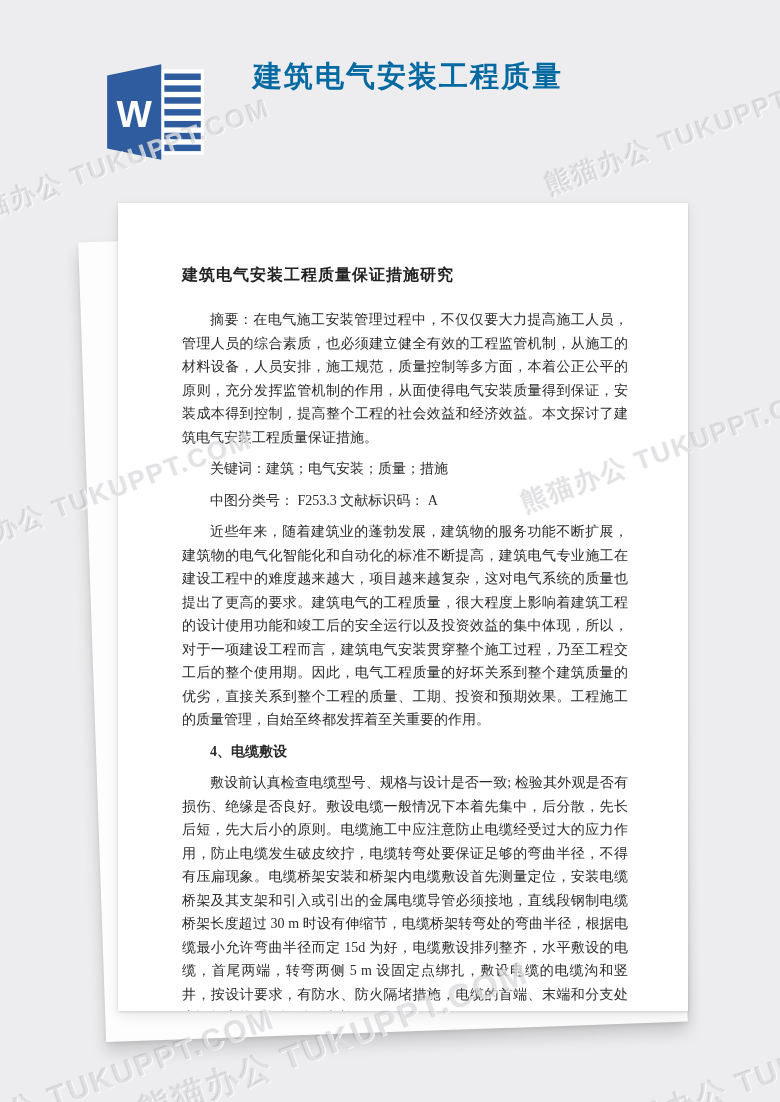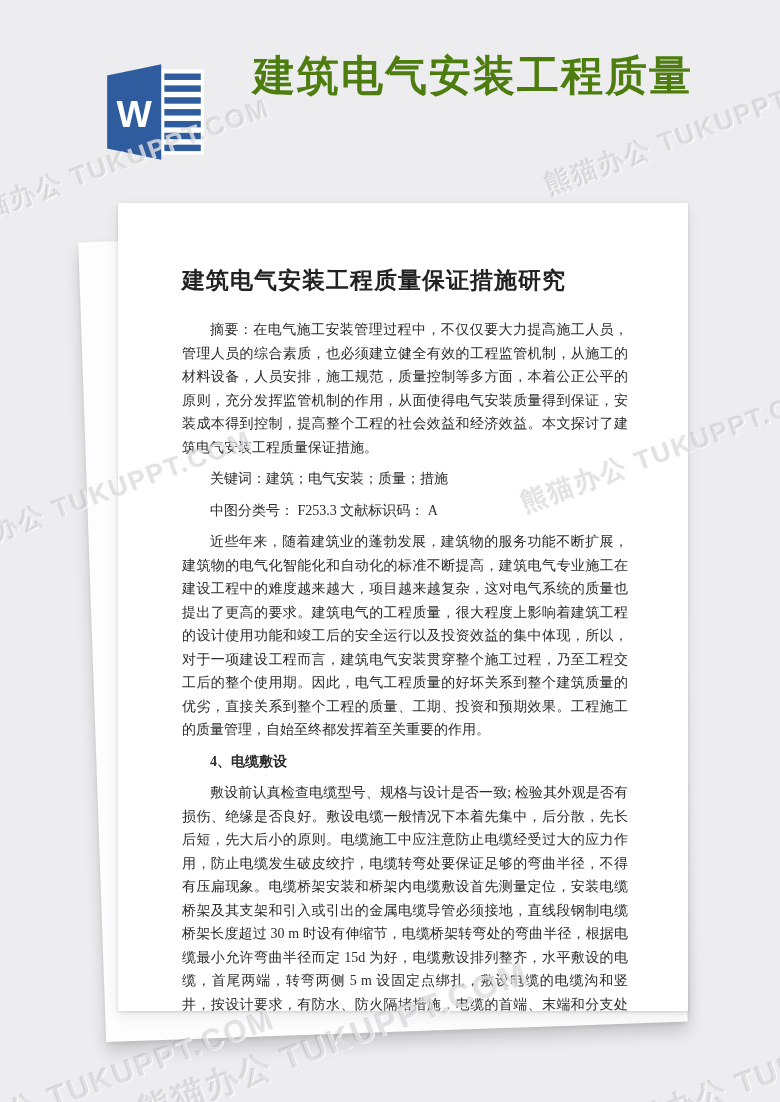--- a/index.html
+++ b/index.html
@@ -10,41 +10,41 @@
     position:relative;
     font-family:"Liberation Serif","DejaVu Serif",serif;
   }
   .stage{position:absolute;inset:0;width:780px;height:1102px;overflow:hidden;}
 
   
   .header{position:absolute;left:0;top:0;width:780px;height:190px;}
   .word-icon{position:absolute;left:103px;top:60px;width:104px;height:104px;}
   .header-title{
     position:absolute;left:253px;top:50px;width:470px;
-    color:#4d7c0f;font-weight:bold;font-size:42px;line-height:53px;
+    color:#0369a1;font-weight:bold;font-size:29px;line-height:53px;
     letter-spacing:2px;margin:0;
   }
 
   
   .back-page{
     position:absolute;left:92px;top:232px;width:582px;height:800px;
     background:#fdfdfe;
     transform:rotate(-2deg);
     box-shadow:0 10px 16px rgba(0,0,0,0.16), 0 2px 4px rgba(0,0,0,0.08);
   }
   .page{
     position:absolute;left:118px;top:203px;width:570px;height:808px;
     background:#ffffff;
     box-shadow:0 1px 3px rgba(0,0,0,0.15), 0 5px 14px rgba(0,0,0,0.08);
     box-sizing:border-box;
     padding:62px 60px 0 64px;
     overflow:hidden;
   }
   .page-title{
-    font-size:23px;font-weight:bold;color:#222;
+    font-size:16px;font-weight:bold;color:#222;
     margin:0 0 22px 0;letter-spacing:1px;
   }
   .page p{
     font-size:14px;line-height:23.5px;color:#2b2b2b;
     margin:0 0 8px 0;
     text-align:justify;
   }
   .page p.indent{text-indent:2em;}
   .page p.heading{font-weight:bold;text-indent:2em;margin:4px 0 8px 0;}
 

